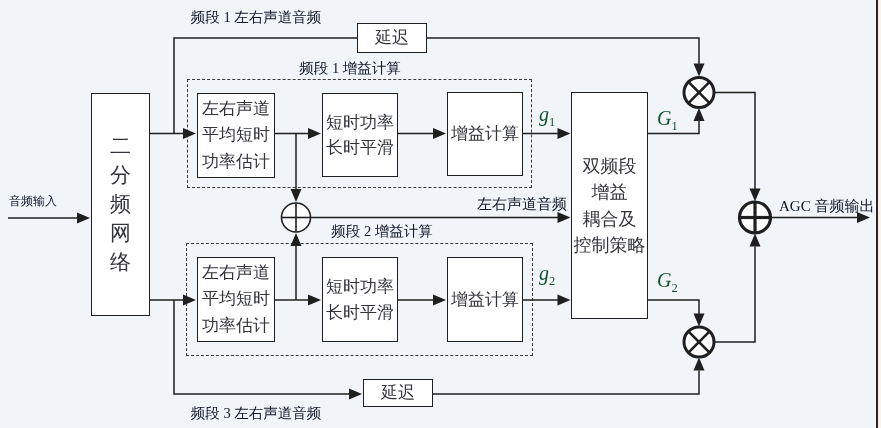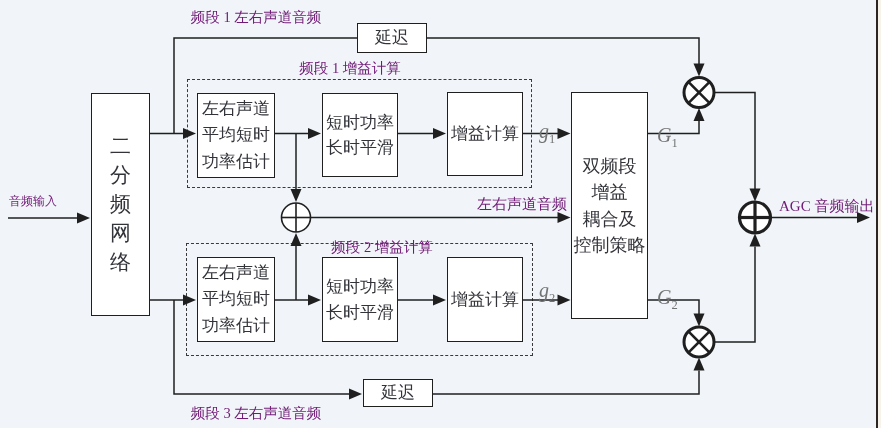--- a/index.html
+++ b/index.html
@@ -18,28 +18,27 @@
     background:#ffffff;border:1.5px solid #1f1f1f;
     display:flex;align-items:center;justify-content:center;
     text-align:center;font-size:17px;line-height:1.5;
   }
   .box .lines span{display:block;white-space:nowrap;}
   .vtext{
     display:inline-block;width:1.08em;font-size:21px;line-height:1.38;
     word-break:break-all;line-break:anywhere;text-align:center;
   }
   .lbl{
-    position:absolute;z-index:4;font-size:14.5px;white-space:nowrap;color:#701a75;
+    position:absolute;z-index:4;font-size:14.5px;white-space:nowrap;color:#0f172a;
   }
   .lbl.center{text-align:center;}
   .lbl.right{text-align:right;}
   .var{
-    position:absolute;z-index:4;font-size:20px;font-style:italic;color:#737373;
+    position:absolute;z-index:4;font-size:20px;font-style:italic;color:#14532d;
     white-space:nowrap;
-    margin-top:17px;
   }
   .var sub{font-size:12.5px;font-style:normal;}
   .frame-line{position:absolute;z-index:5;top:0;height:428px;background:#2b2421;}
   .frame-sliver{position:absolute;z-index:5;top:0;height:428px;background:#f7f2ea;}
 </style>
 </head>
 <body>
 
 <div class="canvas">
 
@@ -169,21 +168,21 @@
     </div>
   </div>
 
   <div class="box" style="left:363px;top:379px;width:70px;height:28px;font-size:17px">
     <span>延迟</span>
   </div>
 
   <div class="lbl center" style="left:176px;top:8px;width:160px">频段 1 左右声道音频</div>
   <div class="lbl center" style="left:270px;top:59px;width:160px">频段 1 增益计算</div>
   <div class="lbl right" style="left:430px;top:195px;width:137px;font-size:15px">左右声道音频</div>
-  <div class="lbl center" style="left:301px;top:238px;width:162px">频段 2 增益计算</div>
+  <div class="lbl center" style="left:301px;top:222px;width:162px">频段 2 增益计算</div>
   <div class="lbl center" style="left:176px;top:404px;width:160px">频段 3 左右声道音频</div>
   <div class="lbl" style="left:9px;top:193px;font-size:12px">音频输入</div>
   <div class="lbl" style="left:779px;top:197px;font-size:15px">AGC 音频输出</div>
 
   <span class="var" style="left:539px;top:103px"><i>g</i><sub>1</sub></span>
   <span class="var" style="left:539px;top:262px"><i>g</i><sub>2</sub></span>
   <span class="var" style="left:657px;top:107px"><i>G</i><sub>1</sub></span>
   <span class="var" style="left:657px;top:269px"><i>G</i><sub>2</sub></span>
 
   <div class="frame-line" style="left:876px;width:2px"></div>

